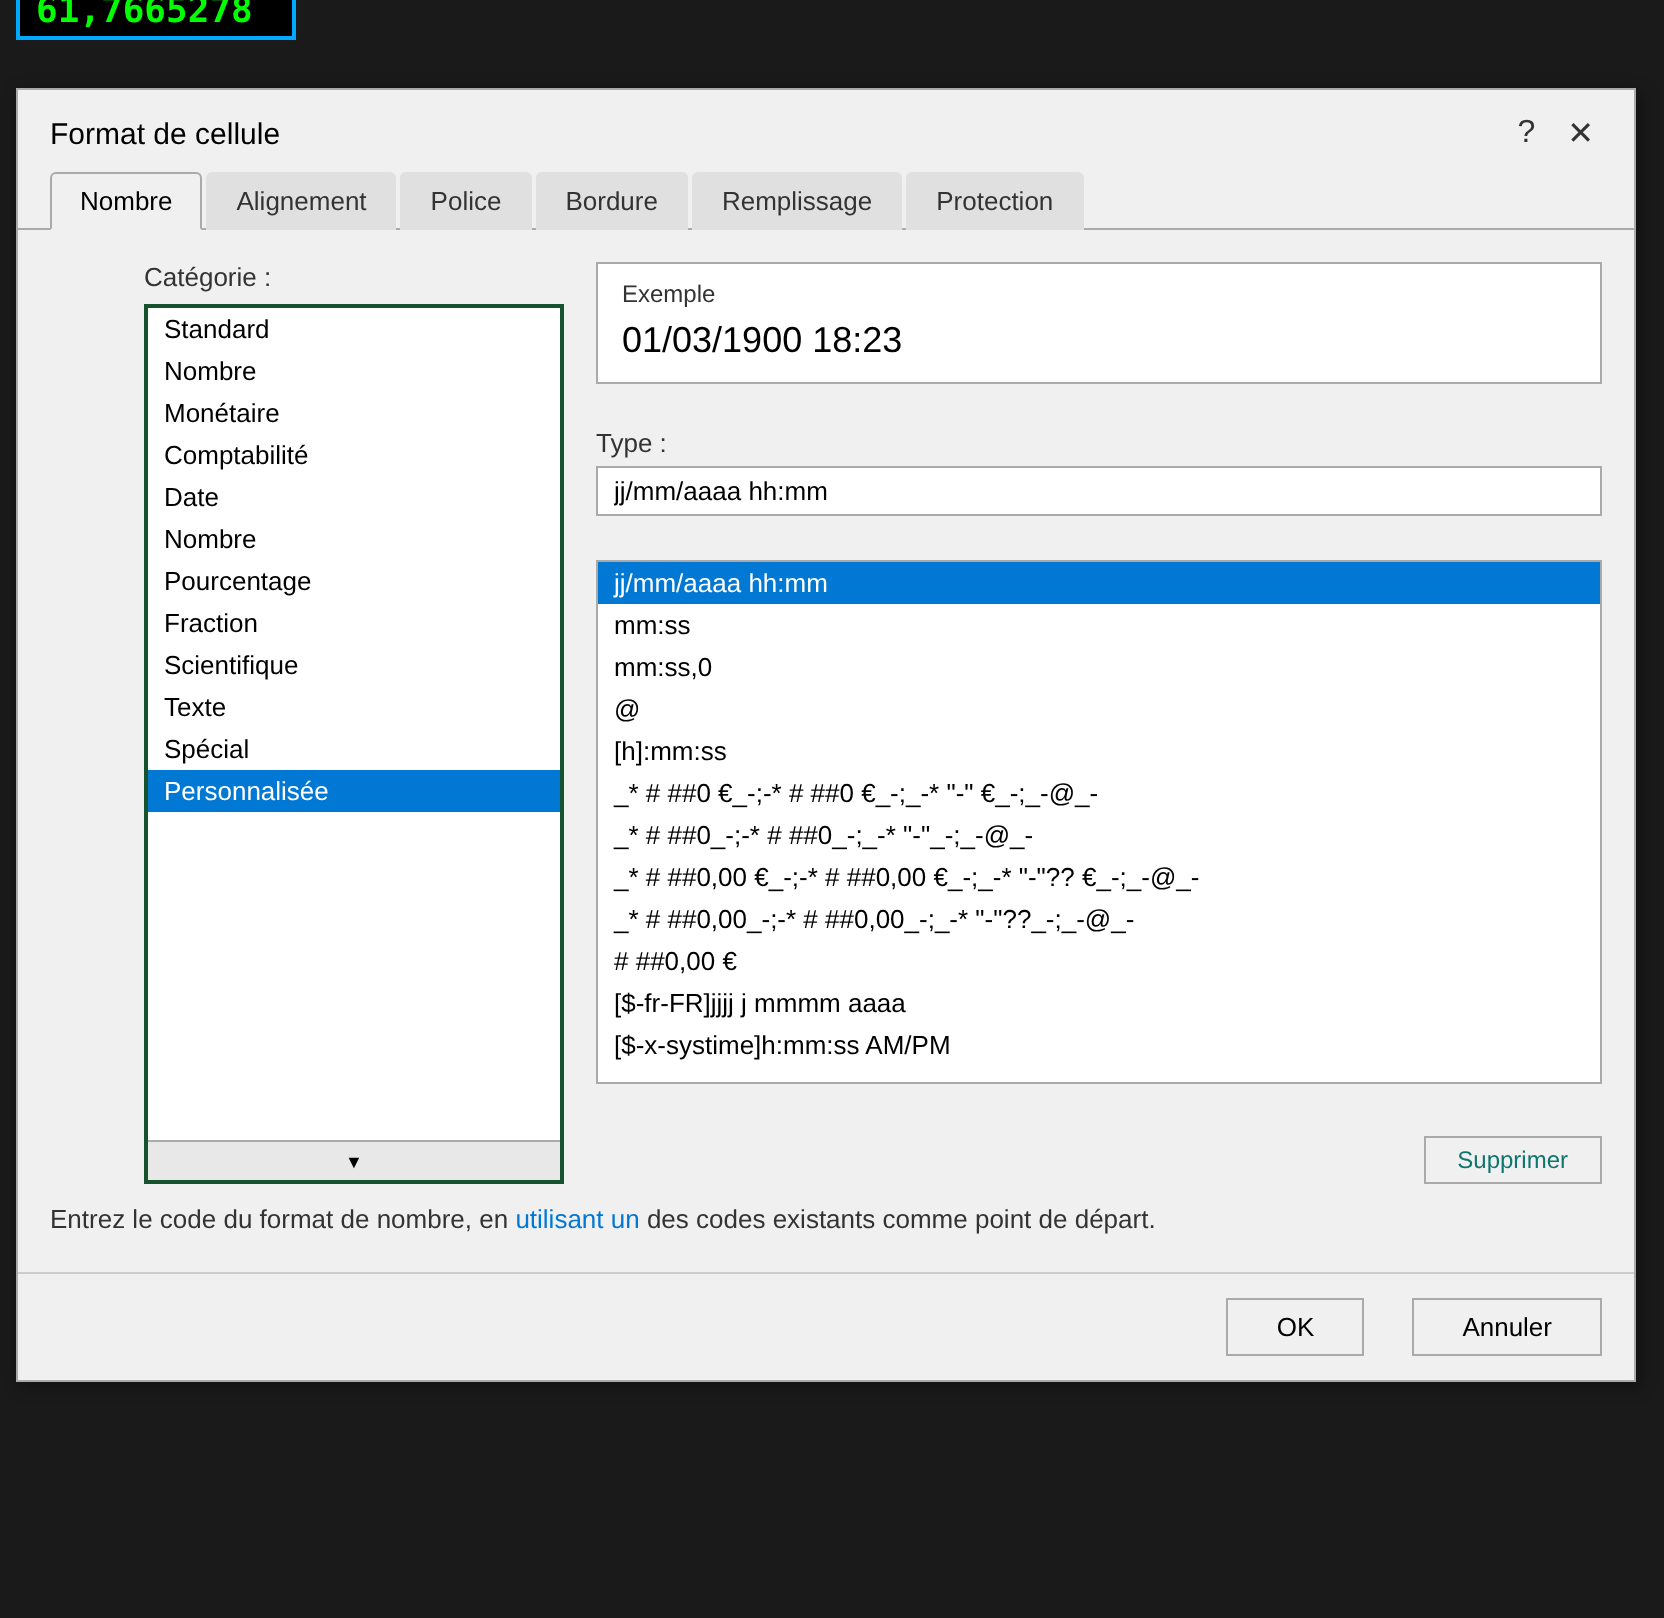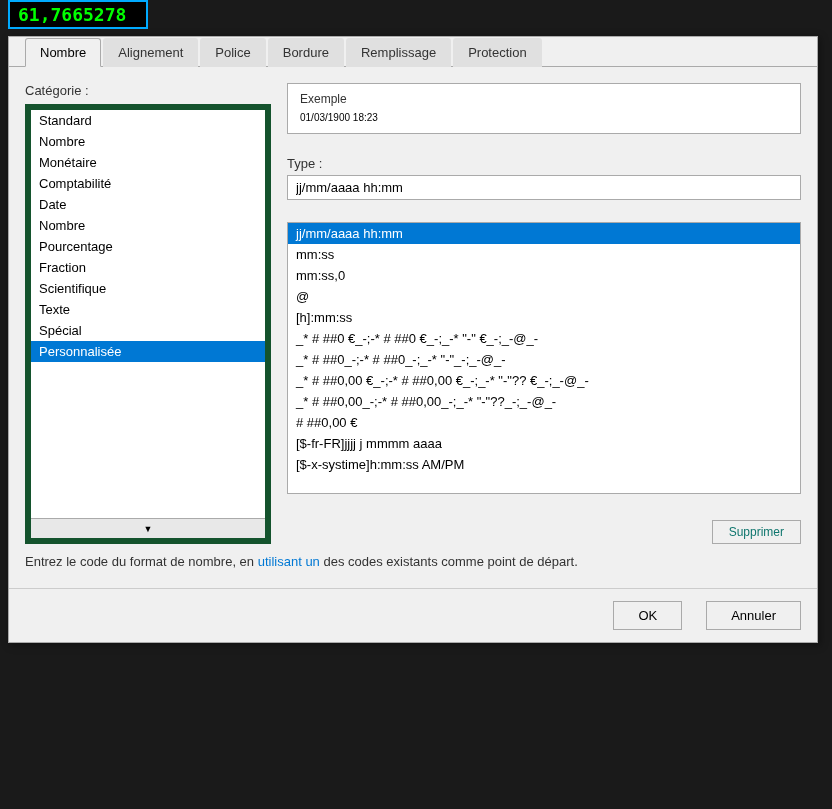--- a/index.html
+++ b/index.html
@@ -8,24 +8,24 @@
       font-size: 13px;
       background: #1a1a1a;
       width: 832px;
       height: 809px;
       overflow: hidden;
     }
 
     
     .top-bar {
       background: #1a1a1a;
-      padding: 0 8px;
+      padding: 20px 8px;
       height: 32px;
       display: flex;
-      align-items: flex-start;
+      align-items: flex-end;
     }
     .cell-value-display {
       background: #000;
       border: 2px solid #00aaff;
       color: #00ff00;
       font-family: monospace;
       font-size: 18px;
       font-weight: bold;
       padding: 2px 8px;
       min-width: 140px;
@@ -109,25 +109,26 @@
     }
 
     
     .content-layout {
       display: flex;
       gap: 16px;
     }
 
     
     .category-panel {
-      width: 246px;
+      width: 210px;
       flex-shrink: 0;
+      margin-left: 47px;
     }
     .category-list-container {
-      border: 6px solid #14532d;
+      border: 2px solid #14532d;
       background: #fff;
       height: 440px;
       overflow: hidden;
       display: flex;
       flex-direction: column;
     }
     .category-list {
       flex: 1;
       overflow-y: auto;
       list-style: none;
@@ -156,21 +157,21 @@
       border: 1px solid #aaa;
       background: #fff;
       padding: 8px 12px;
     }
     .example-label {
       font-size: 12px;
       color: #333;
       margin-bottom: 4px;
     }
     .example-value {
-      font-size: 10px;
+      font-size: 18px;
       color: #000;
       padding: 2px 0;
     }
 
     
     .type-label {
       font-size: 13px;
       color: #333;
       margin-bottom: 4px;
     }
@@ -282,20 +283,27 @@
   </style>
 </head>
 <body>
 
 <div class="top-bar">
   <div class="cell-value-display">61,7665278</div>
 </div>
 
 <div class="dialog">
 
+  <div class="dialog-titlebar">
+    <span class="dialog-title">Format de cellule</span>
+    <div class="dialog-controls">
+      <button class="dialog-help-btn">?</button>
+      <button class="dialog-close-btn">✕</button>
+    </div>
+  </div>
 
   <div class="tabs-container">
     <div class="tab active">Nombre</div>
     <div class="tab">Alignement</div>
     <div class="tab">Police</div>
     <div class="tab">Bordure</div>
     <div class="tab">Remplissage</div>
     <div class="tab">Protection</div>
   </div>
 

